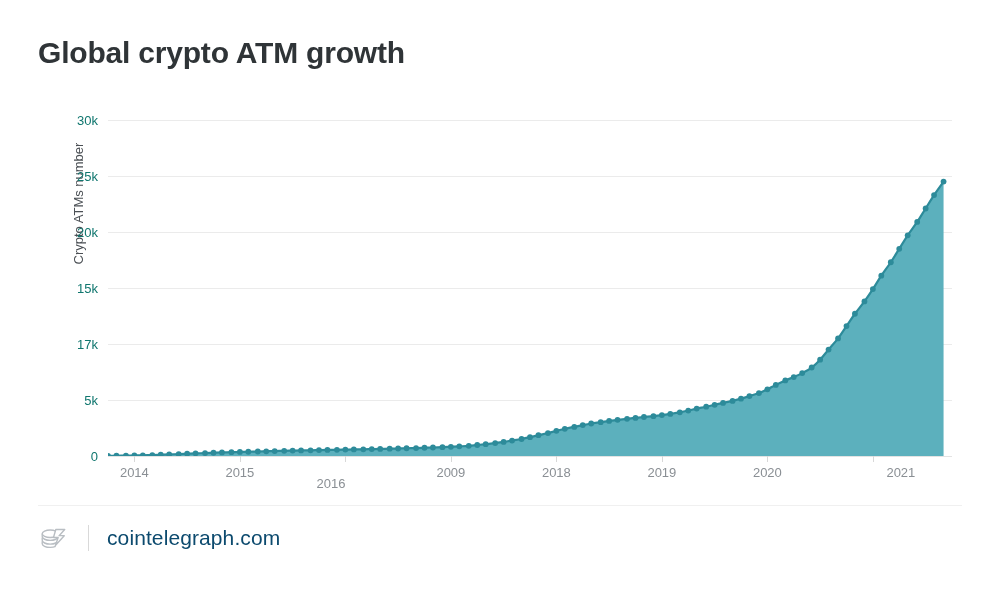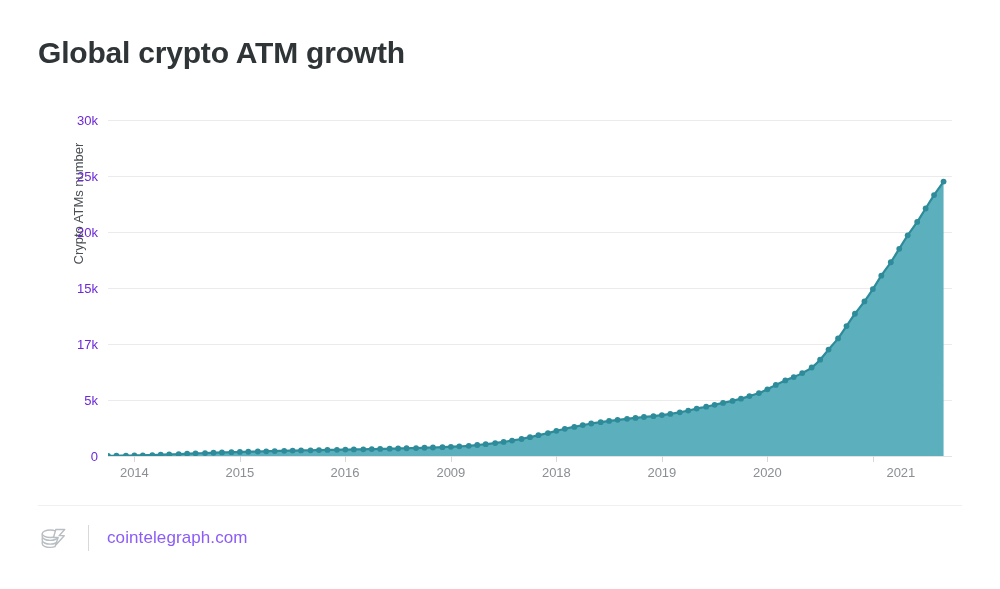--- a/index.html
+++ b/index.html
@@ -61,21 +61,21 @@
     background: #ebebeb;
   }
   .gridline.axis-base {
     background: #e3e3e3;
   }
 
   .ytick-label {
     position: absolute;
     right: 0;
     font-size: 13px;
-    color: #6d28d9;
+    color: #0f766e;
     transform: translateY(-50%);
     white-space: nowrap;
   }
   #y-tick-labels {
     position: absolute;
     left: 52px;
     top: 120px;
     width: 46px;
     height: 336px;
   }
@@ -146,22 +146,22 @@
     height: 30px;
     flex: 0 0 30px;
   }
   #brand-divider {
     width: 1px;
     height: 26px;
     background: #d9d9d9;
     margin: 0 18px 0 20px;
   }
   #brand-text {
-    font-size: 17px;
-    color: #8b5cf6;
+    font-size: 21px;
+    color: #0c4a6e;
     letter-spacing: 0.1px;
   }
   #source {
     position: absolute;
     right: 0;
     top: 8px;
     font-size: 16px;
     font-style: italic;
     color: #6f7479;
     white-space: nowrap;
@@ -304,21 +304,21 @@
         </g>
     </svg>
   </div>
 
   <div id="x-axis">
       <div class="xtick" style="left: 26.375px;"></div>
       <div class="xtick-label" style="left: 26.375px;">2014</div>
       <div class="xtick" style="left: 131.875px;"></div>
       <div class="xtick-label" style="left: 131.875px;">2015</div>
       <div class="xtick" style="left: 237.375px;"></div>
-      <div class="xtick-label" style="left: 237px;">2016</div>
+      <div class="xtick-label" style="left: 223px; margin-top: 11px;">2016</div>
       <div class="xtick" style="left: 342.875px;"></div>
       <div class="xtick-label" style="left: 342.875px;">2009</div>
       <div class="xtick" style="left: 448.375px;"></div>
       <div class="xtick-label" style="left: 448.375px;">2018</div>
       <div class="xtick" style="left: 553.875px;"></div>
       <div class="xtick-label" style="left: 553.875px;">2019</div>
       <div class="xtick" style="left: 659.375px;"></div>
       <div class="xtick-label" style="left: 659.375px;">2020</div>
       <div class="xtick" style="left: 764.875px;"></div>
       <div class="xtick-label" style="left: 764.875px; margin-left: 28px;">2021</div>

